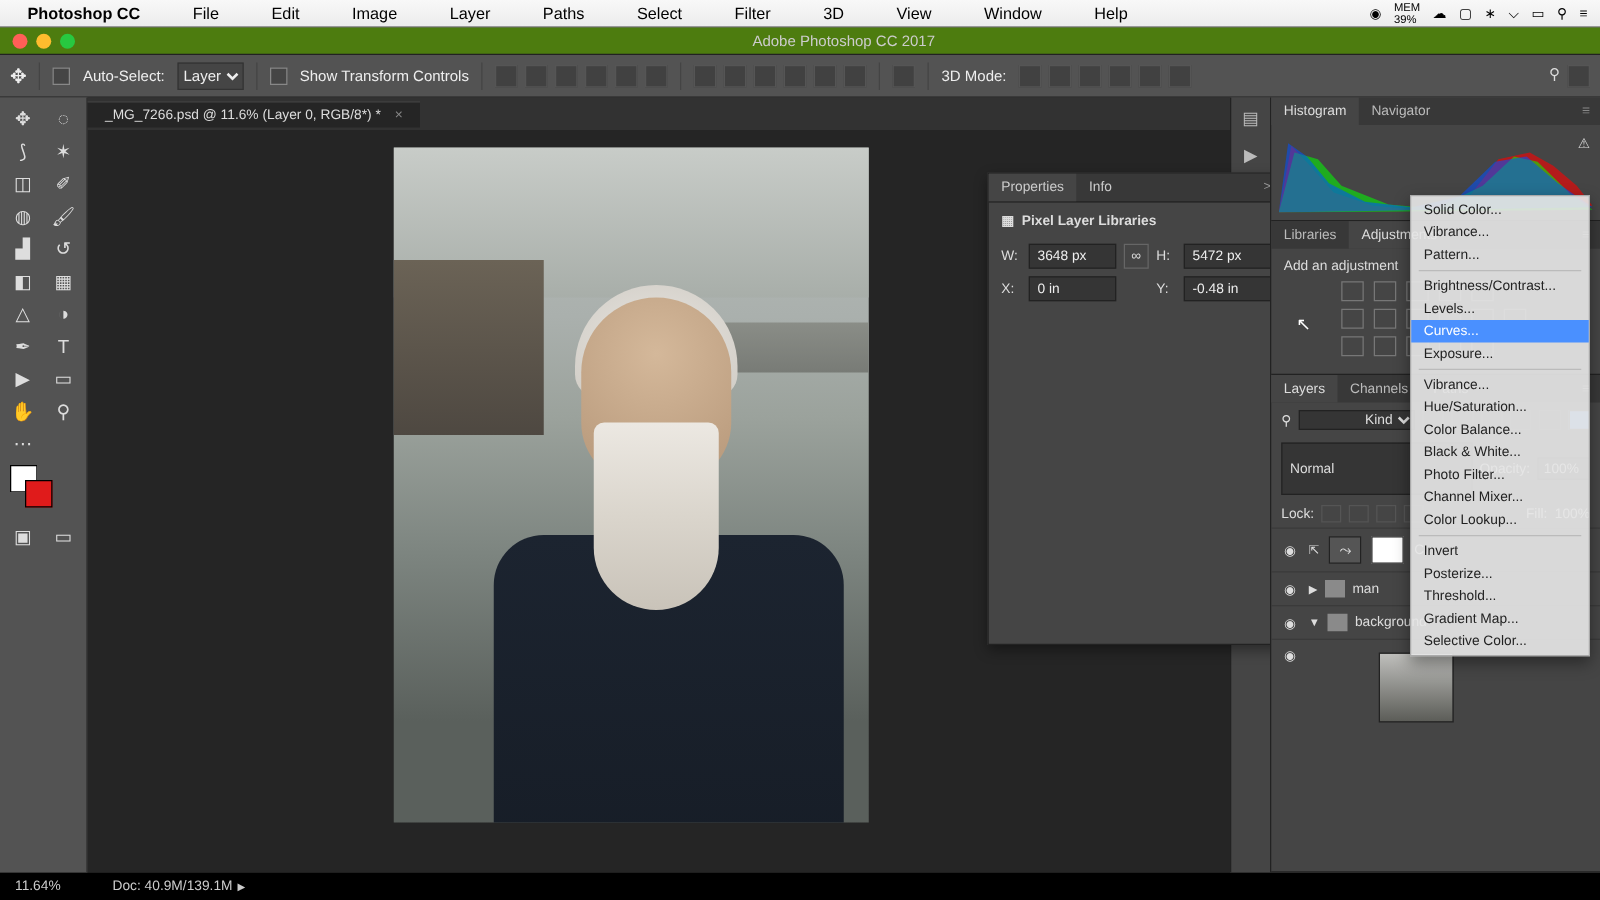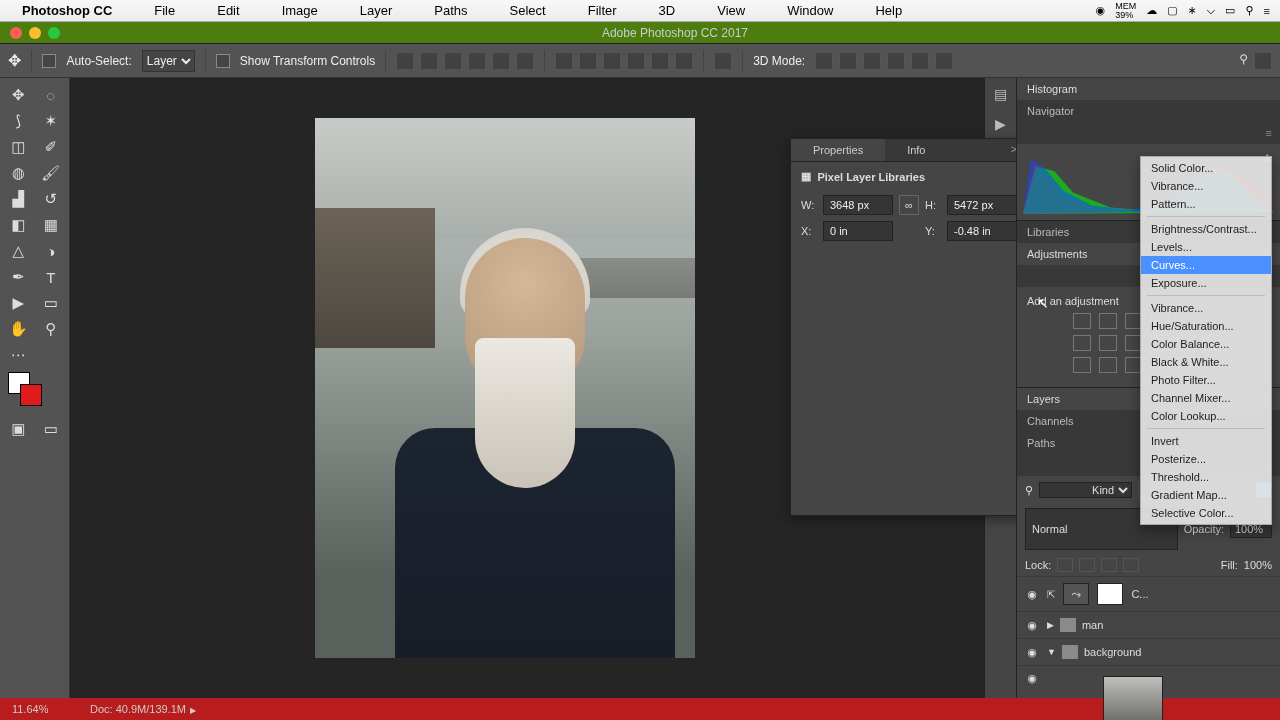--- a/index.html
+++ b/index.html
@@ -51,39 +51,39 @@
 .photo .bridge { position:absolute; right:0; top:140px; width:180px; height:40px; background:linear-gradient(#8a8d87,#787b76); }
 .photo .figure { position:absolute; left:50px; top:100px; width:290px; height:440px; }
 .photo .head { position:absolute; left:100px; top:20px; width:120px; height:150px; background:radial-gradient(circle at 50% 30%,#d4b89a,#b59678); border-radius:60px 60px 50px 50px; }
 .photo .hair { position:absolute; left:95px; top:10px; width:130px; height:90px; background:radial-gradient(#e8e5e0,#d0ccc5); border-radius:70px 70px 20px 20px; }
 .photo .beard { position:absolute; left:110px; top:120px; width:100px; height:150px; background:linear-gradient(#ece8e2,#dad5cc,#c9c3b9); border-radius:10px 10px 60px 60px; }
 .photo .body { position:absolute; left:30px; top:210px; width:280px; height:330px; background:linear-gradient(#1c2430,#151b24); border-radius:40px 40px 0 0; }
 
 
 .props-panel { position:absolute; left:720px; top:60px; width:250px; background:#454545; border:1px solid #222; box-shadow:0 4px 10px rgba(0,0,0,.4); }
 .panel-tabs { display:flex; background:#383838; border-bottom:1px solid #222; }
-.panel-tabs .ptab { padding:5px 22px; font-size:11px; color:#ccc; }
+.panel-tabs .ptab { padding:5px 10px; font-size:11px; color:#ccc; }
 .panel-tabs .ptab.active { background:#454545; }
 .panel-tabs .collapse { margin-left:auto; padding:5px 8px; color:#999; font-size:10px; }
 .props-panel .sect { padding:8px 10px; color:#ddd; font-size:11px; }
 .props-panel .sect-head { display:flex; align-items:center; gap:6px; font-weight:600; padding-bottom:6px; }
 .props-panel .dim-row { display:flex; align-items:center; gap:6px; margin:6px 0; }
 .props-panel .dim-lbl { width:16px; }
 .props-panel .dim-val { background:#353535; border:1px solid #222; padding:3px 6px; width:70px; color:#eee; }
 .props-panel .link { width:20px; height:20px; border:1px solid #666; display:flex; align-items:center; justify-content:center; }
 .props-panel .pad  { height:260px; }
 
 
 .dock-col { width:32px; background:#454545; border-left:1px solid #222; display:flex; flex-direction:column; gap:14px; padding-top:8px; align-items:center; }
 .dock-col .dico { width:20px; height:16px; color:#bbb; font-size:14px; text-align:center; }
 
 
 .right-panels { width:264px; background:#454545; border-left:1px solid #222; display:flex; flex-direction:column; position:relative; font-size:11px; color:#ddd; }
 .pgroup { border-bottom:1px solid #222; }
-.pgroup .tabs { display:flex; background:#383838;flex-direction:column; }
+.pgroup .tabs { display:flex; background:#383838; }
 .pgroup .tabs .t { padding:5px 10px; color:#bbb; }
 .pgroup .tabs .t.active { background:#454545; color:#ddd; }
 .pgroup .tabs .more { margin-left:auto; padding:5px 8px; color:#888; }
 .histo { height:76px; padding:6px; position:relative; }
 .histo svg { width:100%; height:100%; }
 .histo .warn { position:absolute; right:8px; top:8px; color:#ddd; }
 .adj { padding:8px 10px; }
 .adj-row { display:flex; gap:8px; margin:6px 0 6px 46px; }
 .adj-row .ai { width:18px; height:16px; border:1px solid #777; }
 .cursor { position:absolute; left:20px; top:74px; font-size:14px; color:#fff; }
@@ -103,27 +103,27 @@
 .lrow .eye { width:14px; text-align:center; }
 .lrow .folder { display:flex; align-items:center; gap:6px; }
 .lrow .tri { font-size:9px; }
 .lrow .fico { width:16px; height:14px; background:#8a8a8a; }
 .lrow .curvadj { display:flex; align-items:center; gap:8px; }
 .lrow .mask { width:26px; height:22px; background:#fff; border:1px solid #222; }
 .lrow .adj-thumb { width:26px; height:22px; background:#555; border:1px solid #222; display:flex; align-items:center; justify-content:center; font-size:12px; }
 .bgthumb { width:60px; height:56px; border:1px solid #222; background:linear-gradient(#bfbfbc,#5c5d58); margin-left:56px; margin-top:4px; }
 
 
-.ctx-menu { position:absolute; right:8px; top:78px; width:132px; background:rgba(230,230,230,.92); border:1px solid #aaa; box-shadow:0 5px 12px rgba(0,0,0,.4); font-size:11px; color:#222; padding:2px 0; z-index:50; }
+.ctx-menu { position:absolute; right:8px; top:78px; width:144px; background:rgba(230,230,230,.92); border:1px solid #aaa; box-shadow:0 5px 12px rgba(0,0,0,.4); font-size:11px; color:#222; padding:2px 0; z-index:50; }
 .ctx-menu .ci { padding:3px 10px; white-space:nowrap; }
 .ctx-menu .ci.sel { background:#4a90ff; color:#fff; }
 .ctx-menu .sep { height:1px; background:#bbb; margin:3px 6px; }
 
 
-.status { height:22px; background:#b91c1c; color:#ccc; font-size:11px; display:flex; align-items:center; padding:0 12px; gap:18px; }
+.status { height:22px; background:#000000; color:#ccc; font-size:11px; display:flex; align-items:center; padding:0 12px; gap:18px; }
 .status .z { width:60px; }
 .status .tri { font-size:8px; margin-left:4px; }
 </style>
 </head>
 <body>
 
 <div class="mac-menu">
   <span class="apple"></span>
   <span class="app-name">Photoshop CC</span>
   <span class="mitem">File</span>
@@ -255,20 +255,23 @@
         <div class="fg"></div>
         <div class="bg"></div>
       </div>
     <div class="row">
         <div class="tbtn">▣</div>
         <div class="tbtn">▭</div>
       </div>
   </div>
 
   <div class="canvas-area">
+    <div class="doc-tab">
+      <div class="tab"><span>_MG_7266.psd @ 11.6% (Layer 0, RGB/8*) *</span> <span style="margin-left:8px;color:#888">×</span></div>
+    </div>
     <div class="photo">
       <div class="sky"></div>
         <div class="building"></div>
         <div class="bridge"></div>
       <div class="figure">
           <div class="body"></div>
           <div class="hair"></div>
           <div class="head"></div>
           <div class="beard"></div>
         </div>

